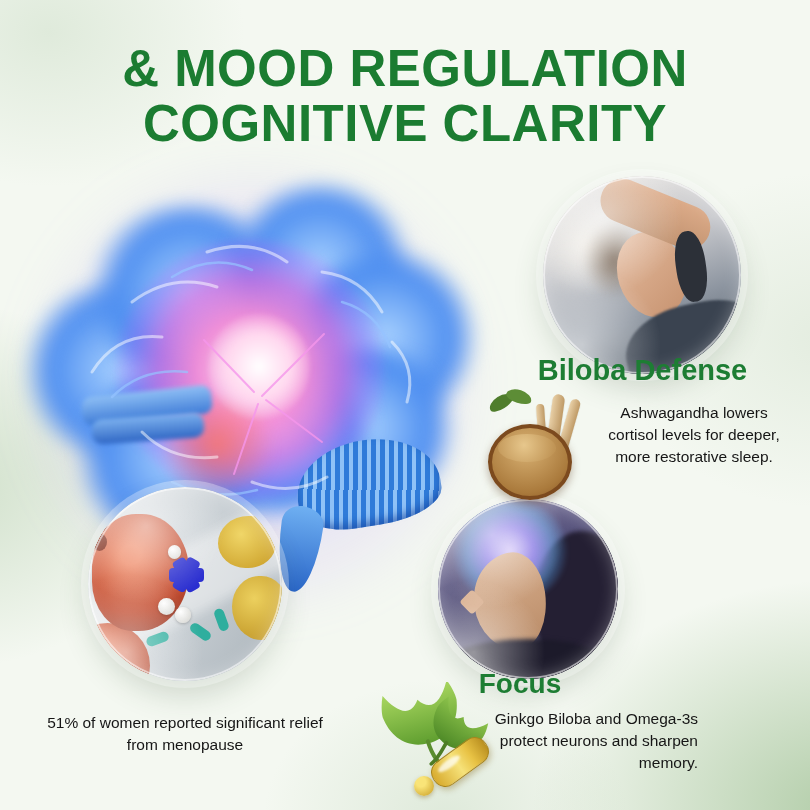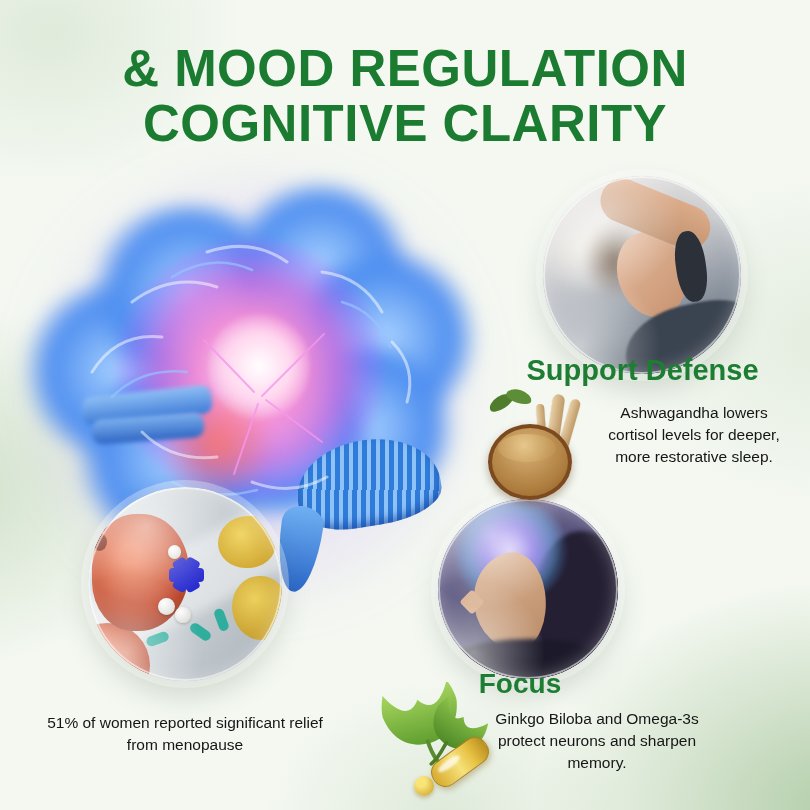--- a/index.html
+++ b/index.html
@@ -18,21 +18,21 @@
   .title{position:absolute;top:42px;left:0;right:0;text-align:center;z-index:5;
     color:#1b7c31;font-weight:900;font-size:51px;line-height:1.07;letter-spacing:.5px;}
   
   .h-green{position:absolute;z-index:5;color:#1d7d33;font-weight:800;margin:0;}
   .body-txt{position:absolute;z-index:5;color:#161616;font-size:15.5px;line-height:1.42;margin:0;}
   .h-stress{left:500px;top:354px;width:285px;text-align:center;font-size:29px;}
   .t-stress{left:598px;top:402px;width:192px;text-align:center;}
   .h-horm{left:20px;top:666px;width:330px;text-align:center;font-size:28px;}
   .t-horm{left:42px;top:712px;width:286px;text-align:center;}
   .h-focus{left:450px;top:668px;width:140px;text-align:center;font-size:28px;}
-  .t-focus{left:481px;top:708px;width:232px;text-align:center;}
+  .t-focus{left:466px;top:708px;width:232px;text-align:right;}
   
   .bubble{position:absolute;border-radius:50%;overflow:hidden;z-index:4;
     box-shadow:0 0 0 7px rgba(255,255,255,.3), 0 14px 30px rgba(55,85,55,.2);}
   .bubble::after{content:"";position:absolute;inset:0;border-radius:50%;
     background:radial-gradient(circle at 30% 20%, rgba(255,255,255,.55), rgba(255,255,255,0) 38%),
                radial-gradient(circle at 20% 85%, rgba(255,255,255,.5), rgba(255,255,255,0) 34%);
     box-shadow:inset 0 0 0 2px rgba(255,255,255,.55), inset 0 0 18px rgba(255,255,255,.35);}
   .bubble>div{position:absolute;}
   .p-stress{left:543px;top:176px;width:198px;height:198px;}
   .p-horm{left:88px;top:487px;width:194px;height:194px;}
@@ -184,21 +184,21 @@
 
   <div class="bubble p-stress">
     <div class="ps-bg"></div>
     <div class="ps-pillow"></div>
     <div class="ps-hair"></div>
     <div class="ps-face"></div>
     <div class="ps-arm"></div>
     <div class="ps-phones"></div>
     <div class="ps-jacket"></div>
   </div>
-  <h2 class="h-green h-stress">Support Defense</h2>
+  <h2 class="h-green h-stress">Biloba Defense</h2>
   <div class="ashwa">
     <div class="aw-root aw-r1"></div>
     <div class="aw-root aw-r2"></div>
     <div class="aw-root aw-r3"></div>
     <div class="aw-leaf aw-l1"></div>
     <div class="aw-leaf aw-l2"></div>
     <div class="aw-bowl"></div>
     <div class="aw-powder"></div>
   </div>
   <p class="body-txt t-stress">Ashwagandha lowers cortisol levels for deeper, more restorative sleep.</p>

